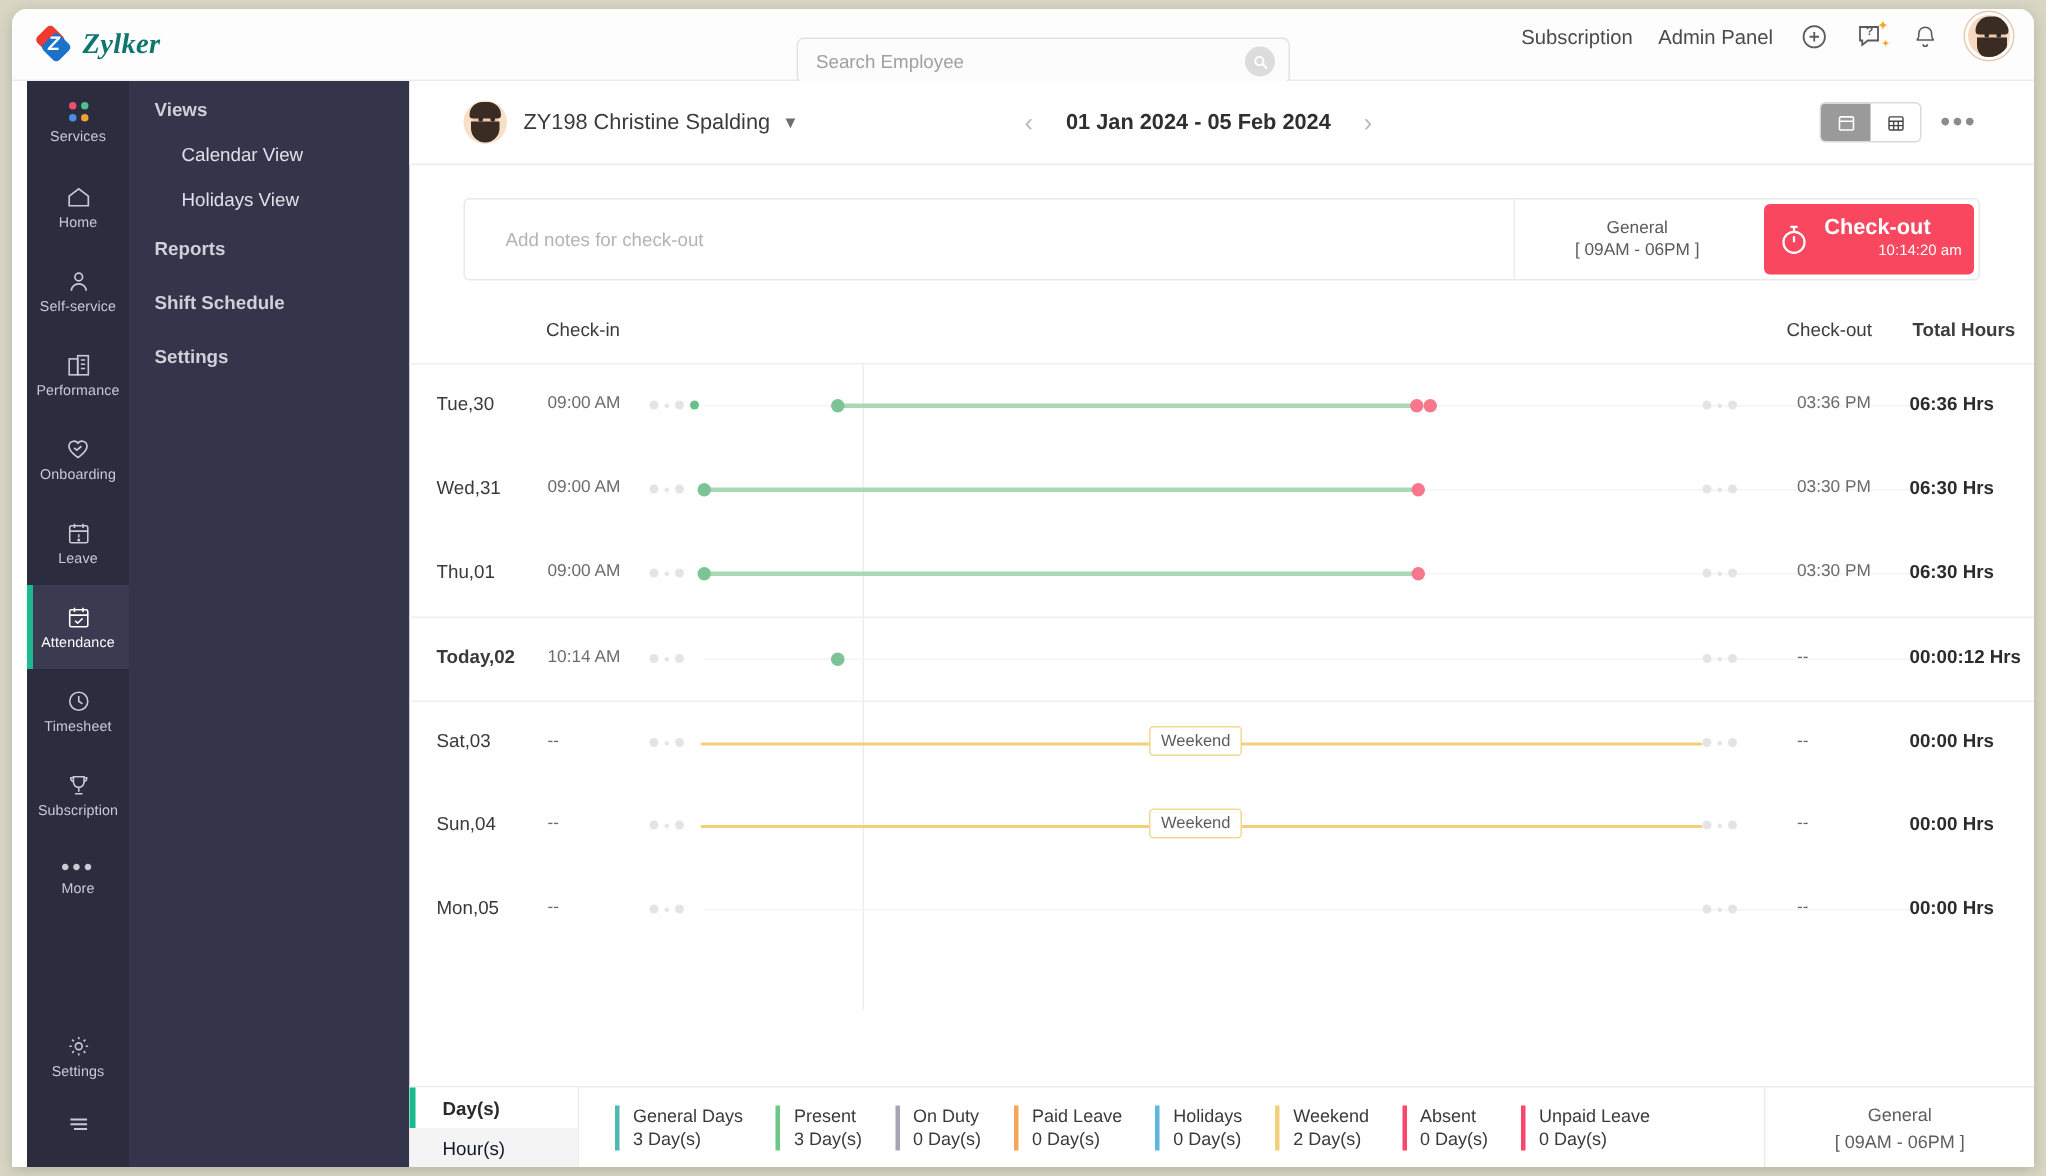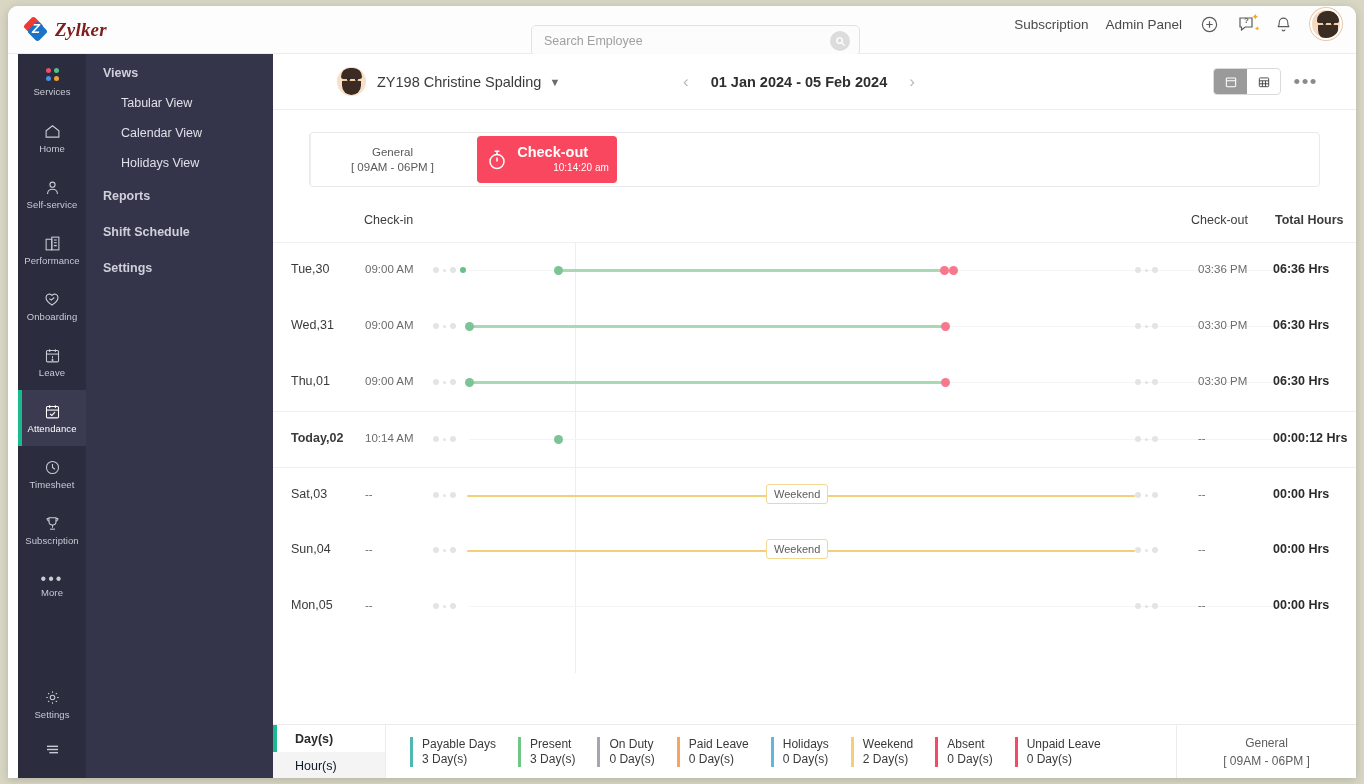--- a/index.html
+++ b/index.html
@@ -32,21 +32,21 @@
   }
   .logo-mark .red { background: #ee3a30; left: 0; top: 0; }
   .logo-mark .blue { background: #1a73c8; left: 4px; top: 5px; }
   .logo-mark .wht {
     position:absolute; left:6px; top:3px; width:9px; height:14px;
     color:#fff; font-size:13px; font-weight:700; font-style:italic;
     z-index:3; line-height:14px;
   }
   .brand-name {
     font-family: "Liberation Serif", serif;
-    font-style: italic; font-weight: 700; font-size: 19px; color: #7f1d1d;
+    font-style: italic; font-weight: 700; font-size: 19px; color: #0f766e;
     letter-spacing: .2px;
   }
   .searchwrap {
     position: absolute; left: 523px; top: 19px; width: 329px; height: 31px;
     border: 1px solid #e2e2e2; border-radius: 5px; background: #fcfcfc;
     display: flex; align-items: center;
   }
   .searchwrap input {
     border: none; outline: none; background: transparent;
     font-family: "Liberation Sans", sans-serif; font-size: 12.5px; color: #555;
@@ -110,21 +110,21 @@
     padding: 11px 0 11px 17px; cursor: pointer;
   }
 
   
   .main {
     position: absolute; left: 265px; top: 48px; right: 0; bottom: 0;
     background: #ffffff;
   }
   .emp-bar {
     height: 56px; border-bottom: 1px solid #ededed;
-    display: flex; align-items: center; background:#fff;padding-left:28px;
+    display: flex; align-items: center; background:#fff;
   }
   .emp-ava {
     width: 29px; height: 29px; border-radius: 50%; background: #f8dfc8;
     margin-left: 36px; position: relative; overflow:hidden;
   }
   .emp-name { font-size: 14.5px; color: #3b3b3b; margin-left: 11px; }
   .chev-d { margin-left: 8px; color: #6d6d6d; font-size: 11px; }
   .daterange { position:absolute; left: 410px; display: flex; align-items: center; gap: 22px; }
   .arrow { color: #b9b9b9; font-size: 17px; cursor: pointer; user-select:none;}
   .daterange .dt { font-size: 14.5px; color: #2f2f2f; font-weight: 600; }
@@ -398,21 +398,20 @@
           <line x1="5" y1="8" x2="19" y2="8"></line>
             <line x1="5" y1="12" x2="19" y2="12"></line>
             <line x1="8" y1="16" x2="19" y2="16"></line>
         </svg>
       </div>
     </div>
   </div>
 
   <div class="subnav">
     <div class="sub-group">Views</div>
-    <div class="sub-item">Tabular View</div>
     <div class="sub-item">Calendar View</div>
     <div class="sub-item">Holidays View</div>
     <div class="sub-section">Reports</div>
     <div class="sub-section">Shift Schedule</div>
     <div class="sub-section">Settings</div>
   </div>
 
   <div class="main">
 
     <div class="emp-bar">
@@ -446,20 +445,23 @@
             <line x1="9.3" y1="10" x2="9.3" y2="20"></line>
               <line x1="14.6" y1="10" x2="14.6" y2="20"></line>
             <line x1="4" y1="15" x2="20" y2="15"></line>
           </svg>
         </span>
       </div>
       <span class="kebab">•••</span>
     </div>
 
     <div class="cobar">
+      <div class="notes">
+        <input placeholder="Add notes for check-out" style="">
+      </div>
       <div class="shiftbox">
         <span>General</span>
         <span>[ 09AM - 06PM ]</span>
       </div>
       <div class="cobtn">
         <svg width="24" height="24" viewBox="0 0 24 24" fill="none" stroke="#fff" stroke-width="1.5">
           <circle cx="12" cy="13.5" r="7"></circle>
             <line x1="12" y1="9.5" x2="12" y2="13.5"></line>
           <line x1="9.6" y1="3.2" x2="14.4" y2="3.2"></line>
             <line x1="12" y1="3.2" x2="12" y2="6.3"></line>
@@ -669,21 +671,21 @@
     <span class="axlabel" style="left:989px">04PM</span>
     <span class="axlabel" style="left:1062px">05PM</span>
 
     <div class="footer">
       <div class="unittoggle">
         <div class="unit on">Day(s)</div>
         <div class="unit off">Hour(s)</div>
       </div>
       <div class="stats">
         <div class="stat" style="border-left-color:#4fb8b3">
-          <div class="k">Payable Days</div>
+          <div class="k">General Days</div>
           <div class="v">3 Day(s)</div>
         </div>
         <div class="stat" style="border-left-color:#6fc785">
           <div class="k">Present</div>
           <div class="v">3 Day(s)</div>
         </div>
         <div class="stat" style="border-left-color:#a5a5b5">
           <div class="k">On Duty</div>
           <div class="v">0 Day(s)</div>
         </div>

